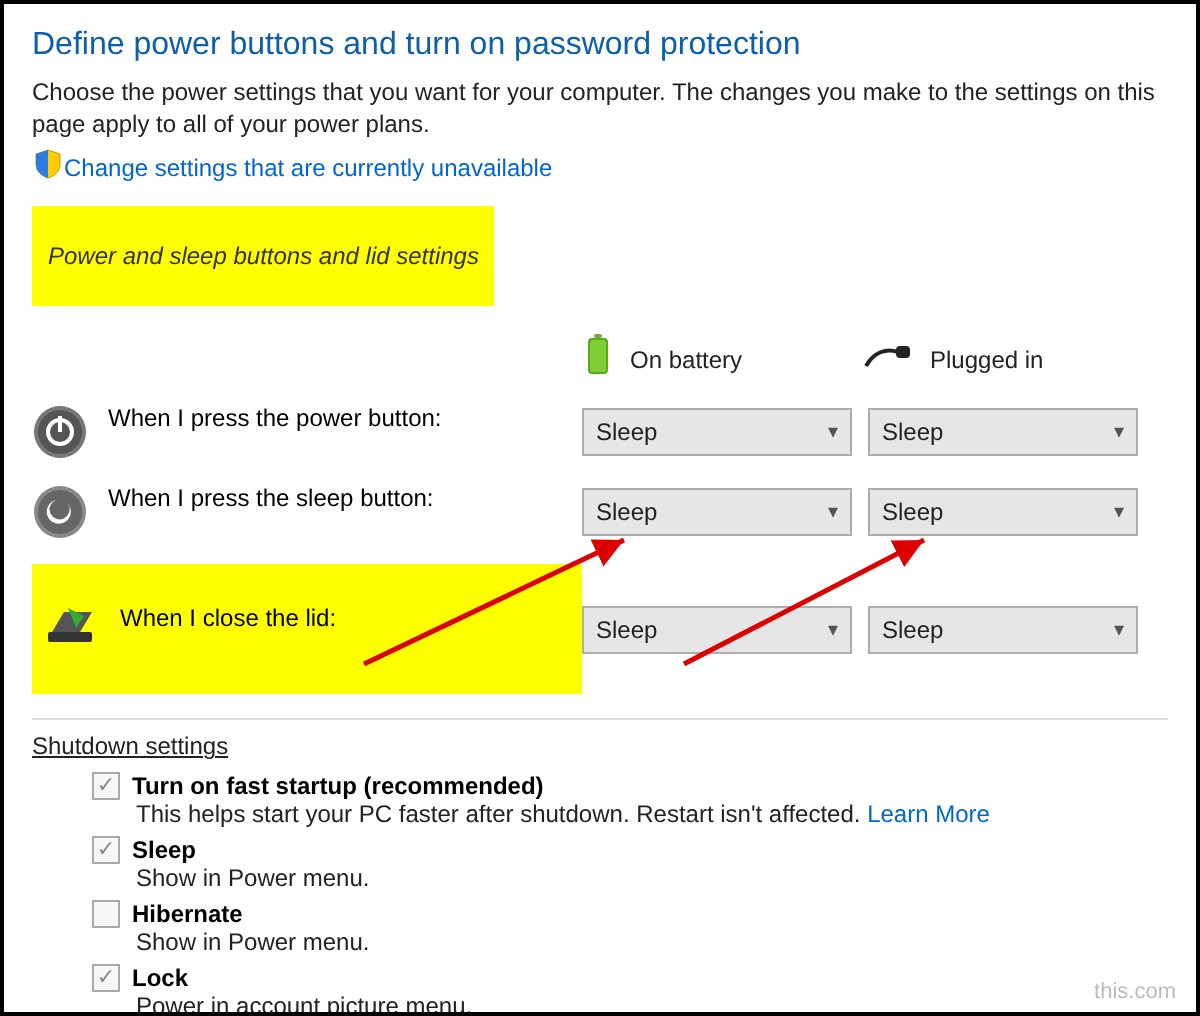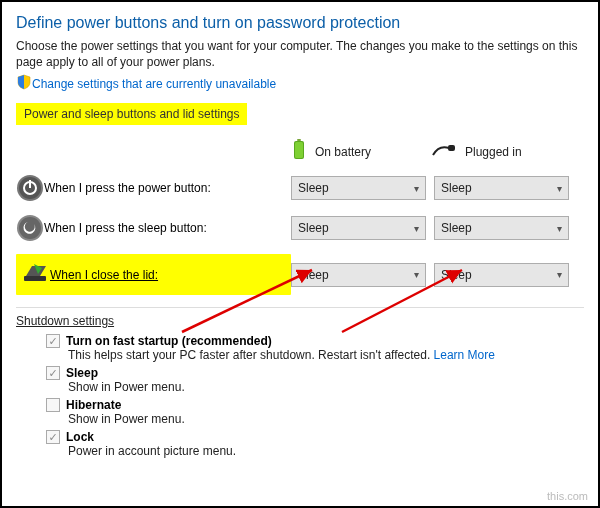--- a/index.html
+++ b/index.html
@@ -31,24 +31,25 @@
     gap: 0;
     margin: 2px 0 10px 0;
   }
   .link {
     color: #0066cc;
     cursor: pointer;
   }
   .section-hd {
     display: inline-block;
     background: #ffff00;
-    padding: 4px 8px;
+    padding: 18px 8px;
     font-size: 12px;
     color: #333;
     margin-bottom: 10px;
+    font-style: italic;
   }
   .cols-header {
     display: flex;
     align-items: center;
     margin: 4px 0 10px 0;
   }
   .cols-header .spacer { width: 275px; }
   .col-hd {
     width: 140px;
     display: flex;
@@ -58,23 +59,23 @@
     color: #222;
   }
   .row {
     display: flex;
     align-items: center;
     margin-bottom: 12px;
   }
   .row .label-area {
     width: 275px;
     display: flex;
-    align-items: center;
-  }
-  .row .label-area.hl { background: #ffff00; padding: 8px 6px; border-radius: 1px; text-decoration: underline; }
+    gap: 10px;
+  }
+  .row .label-area.hl { background: #ffff00; padding: 20px 6px; border-radius: 1px; }
   .icon-circle {
     width: 28px; height: 28px; border-radius: 50%;
     display: flex; align-items: center; justify-content: center;
     flex-shrink: 0;
   }
   .combo {
     width: 135px;
     height: 24px;
     border: 1px solid #adadad;
     background: #e6e6e6;

